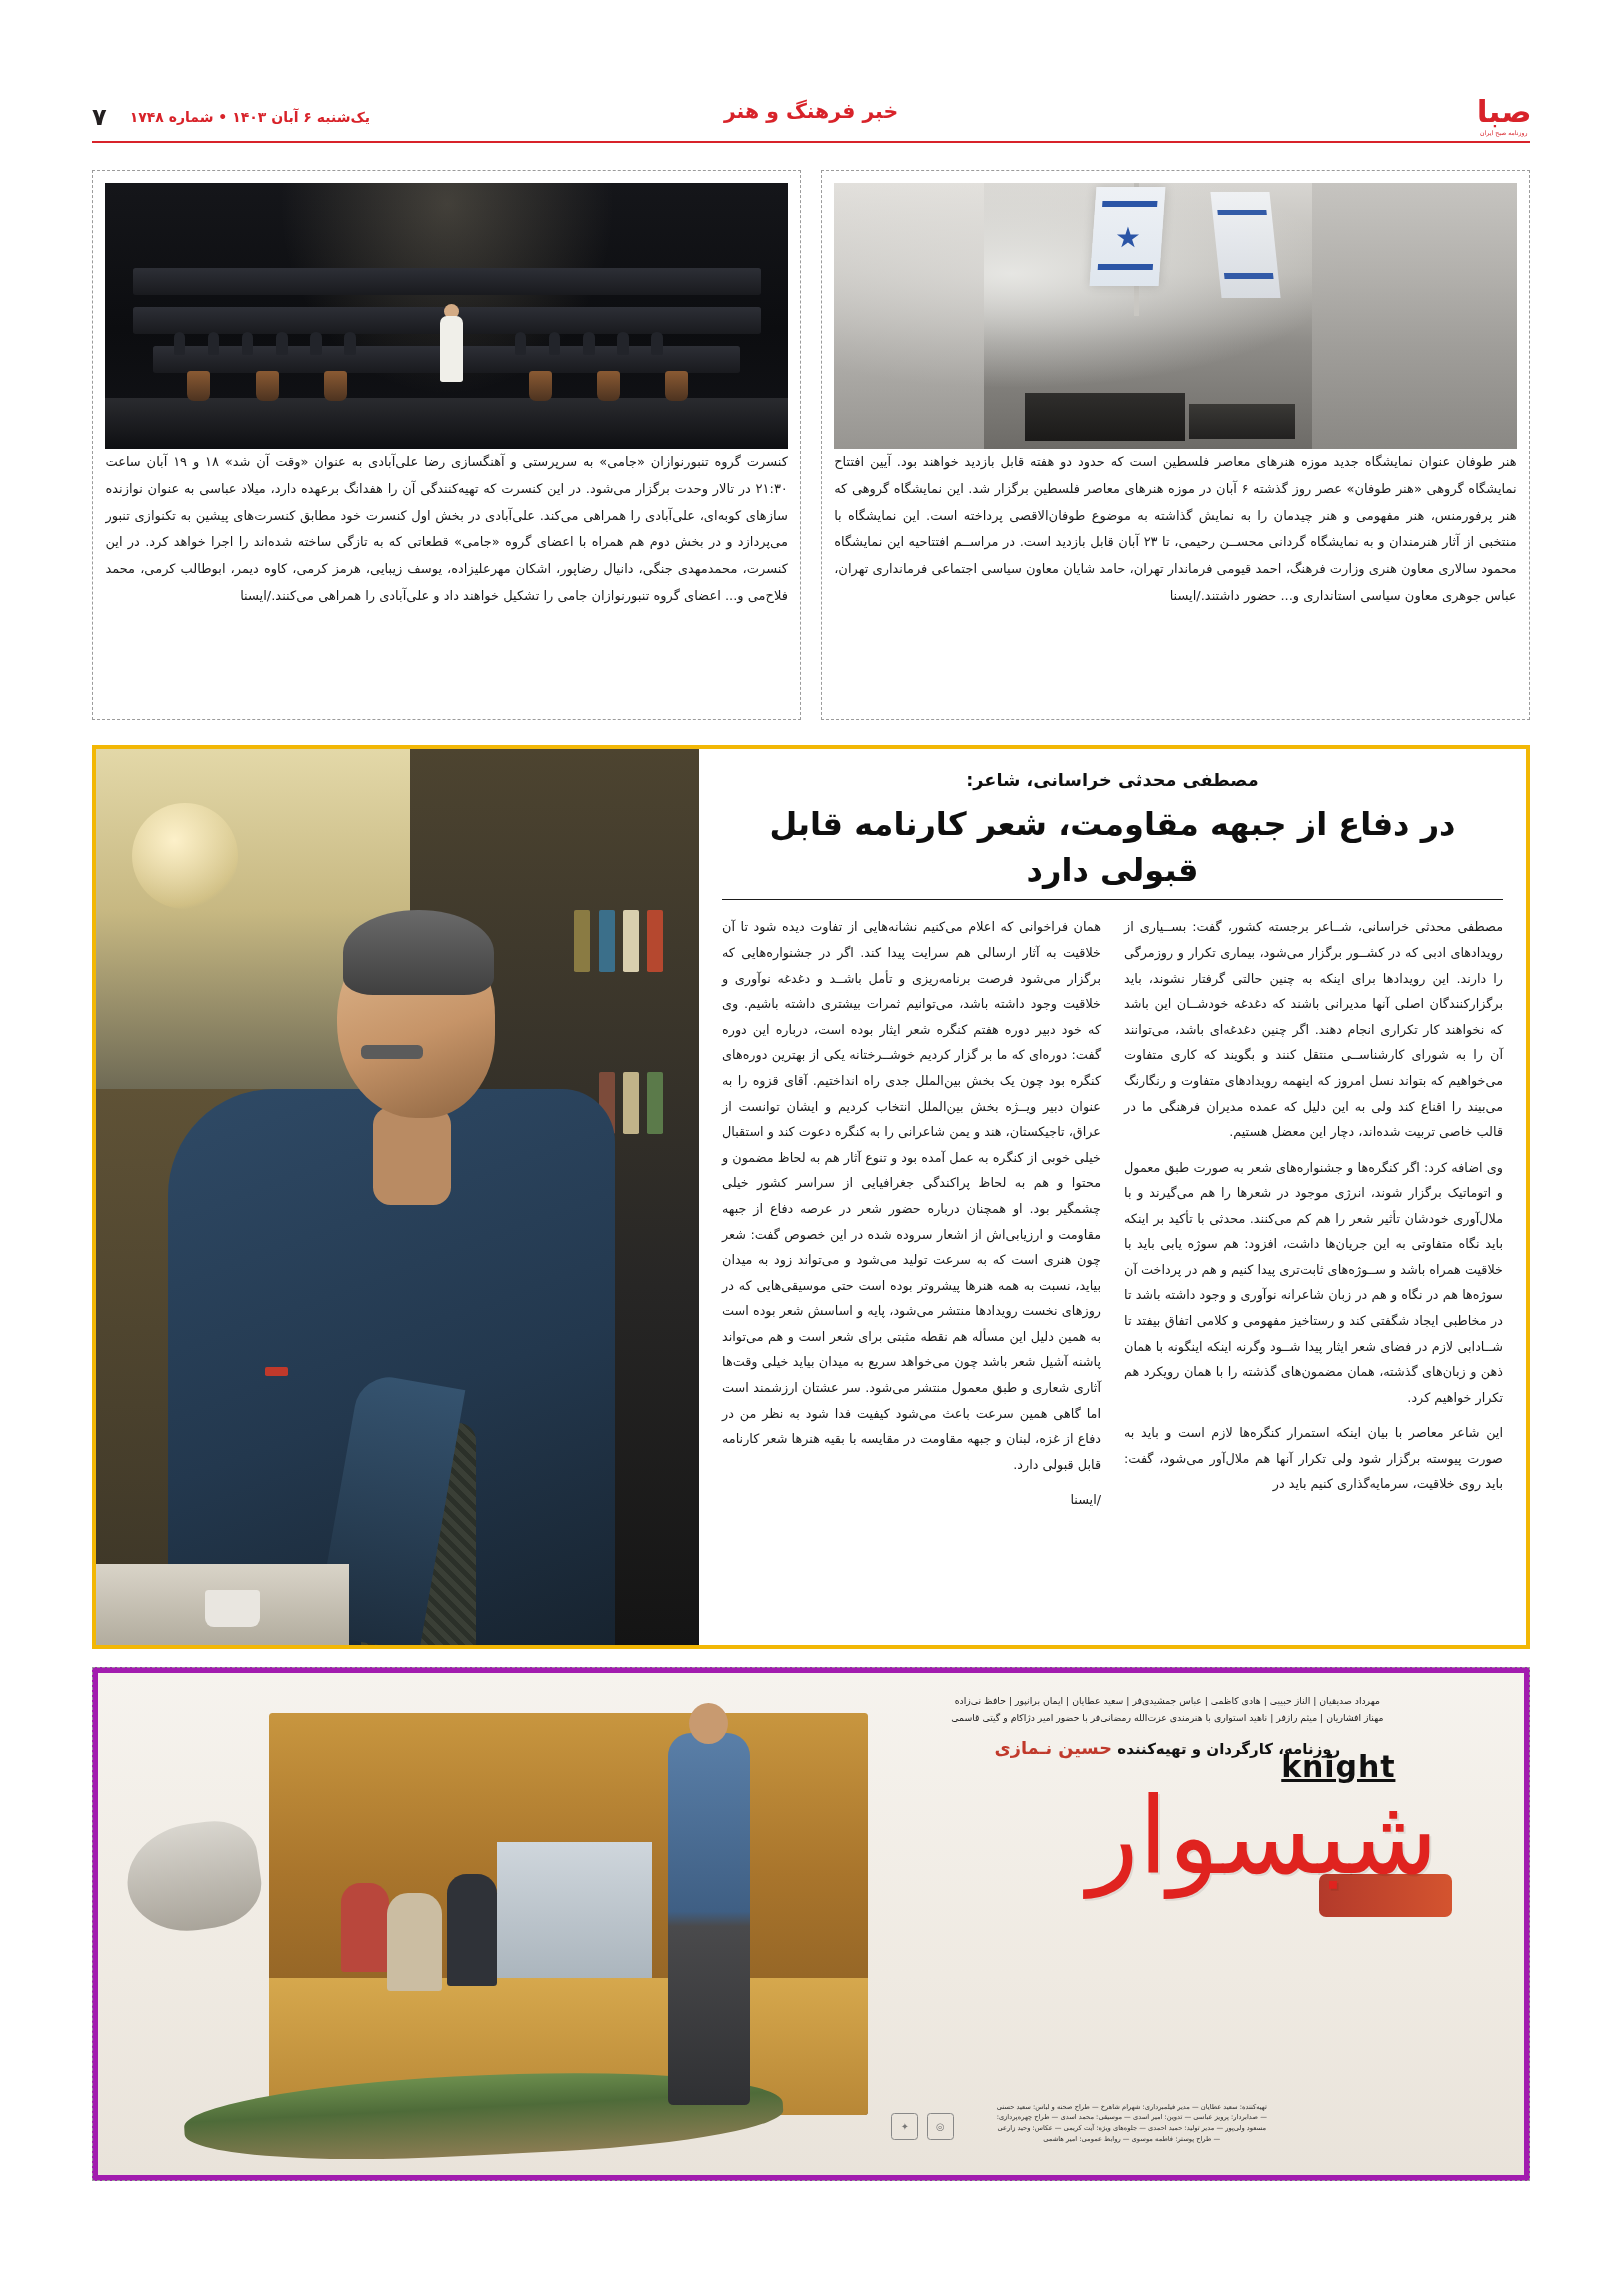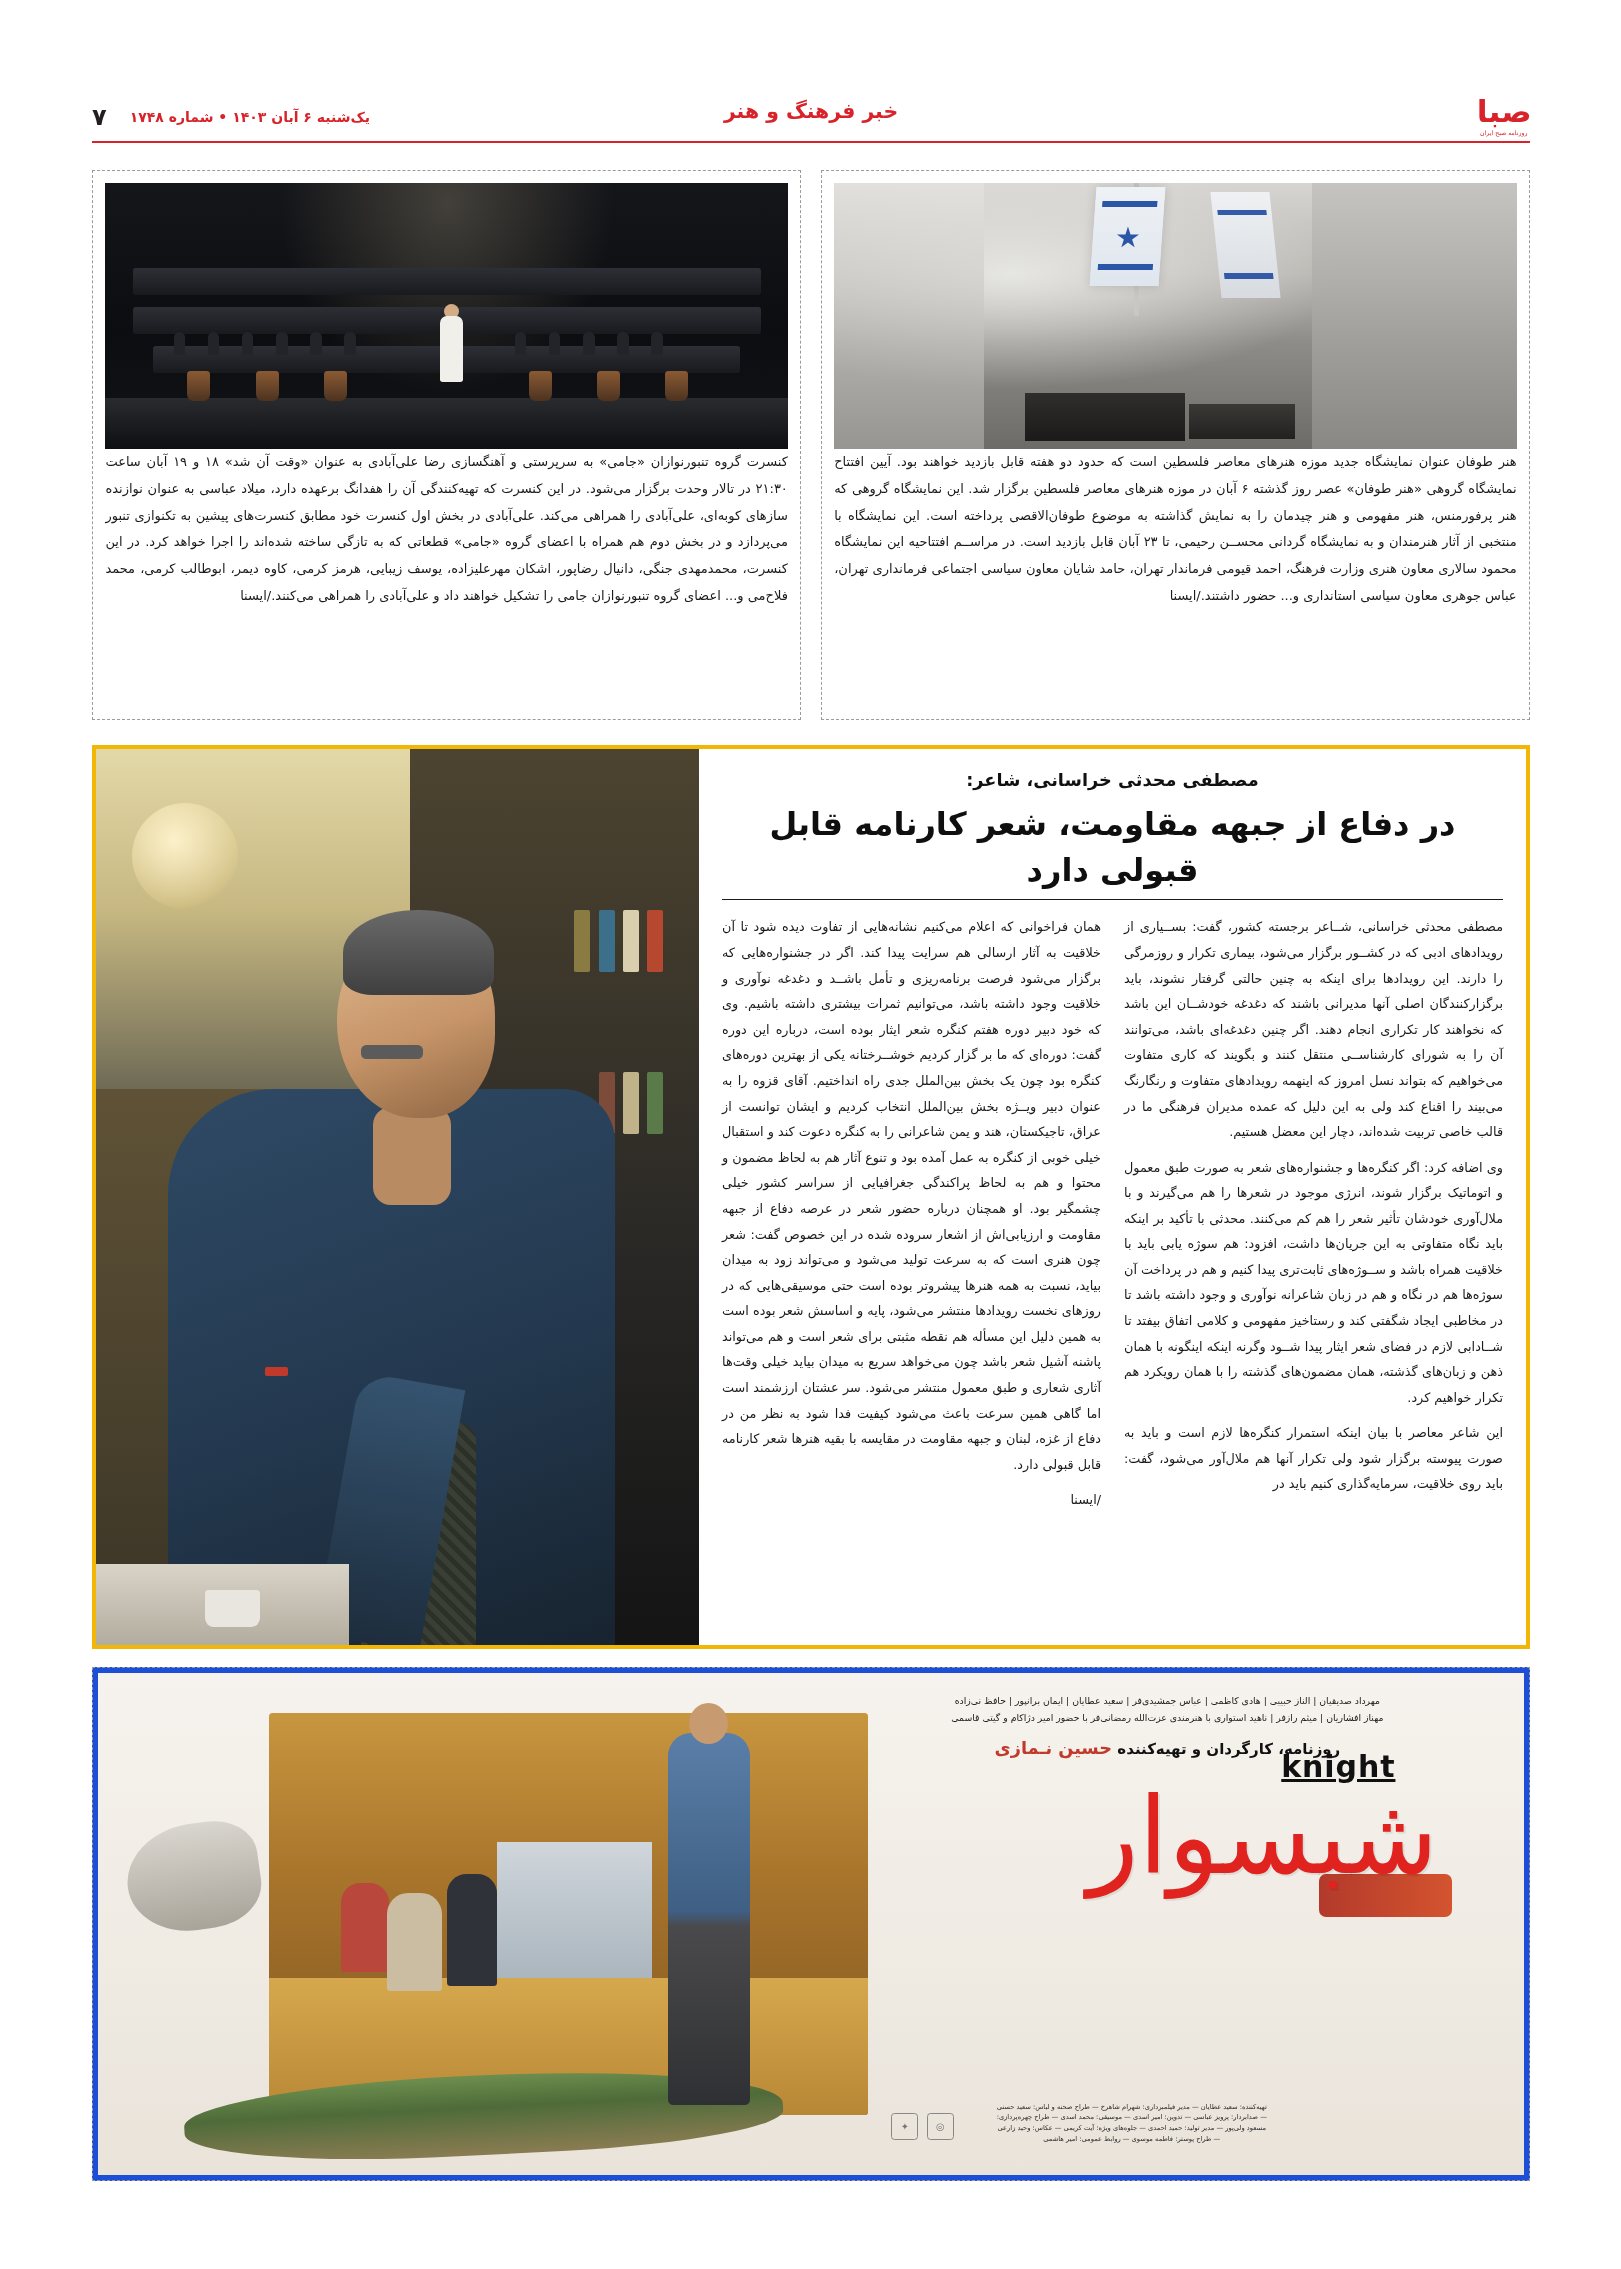--- a/index.html
+++ b/index.html
@@ -314,21 +314,21 @@
   }
   .iv-col p { margin:0 0 9.8px 0; }
   .iv-col .src { color:#1a1a1a; }
 
   
   .poster {
     position:absolute;
     top:1667px; right:92px; left:92px;
     height:514px;
     border:1.8px dashed #9b9b9b;
-    background:#1d4ed8;
+    background:#a21caf;
     overflow:hidden;
   }
   .poster-inner {
     position:absolute; inset:5.3px;
     background:linear-gradient(180deg,#f6f3ee 0%, #efeae2 60%, #e9e3da 100%);
     overflow:hidden;
   }
   .poster .barn {
     position:absolute;
     left:12%; top:8%;

